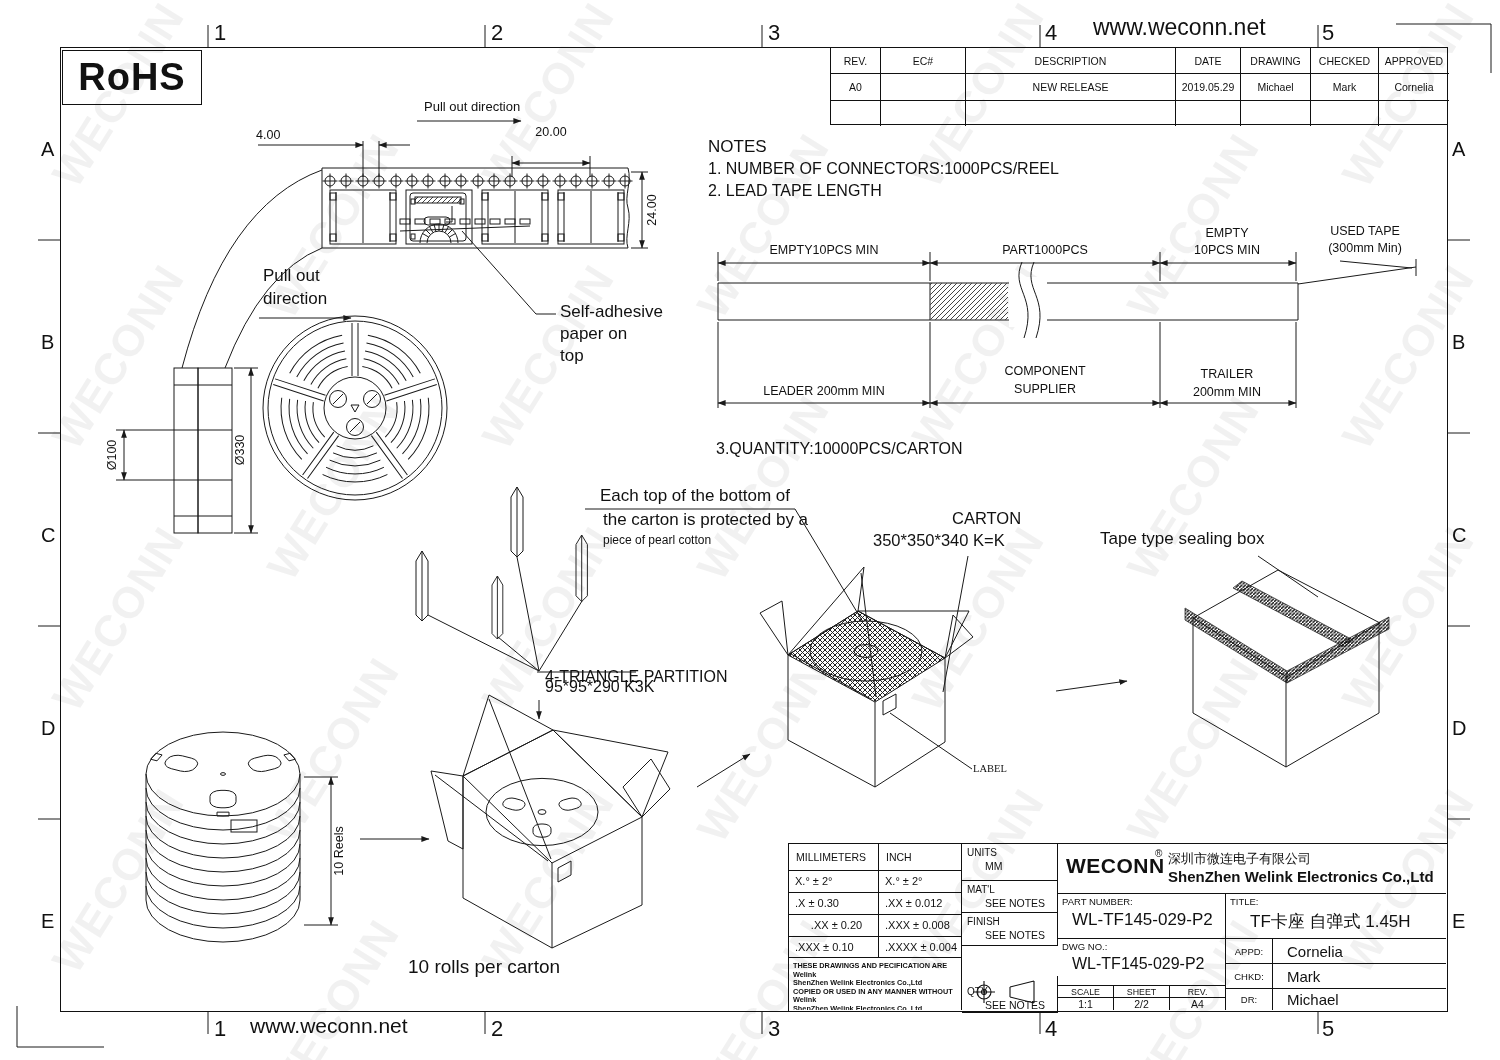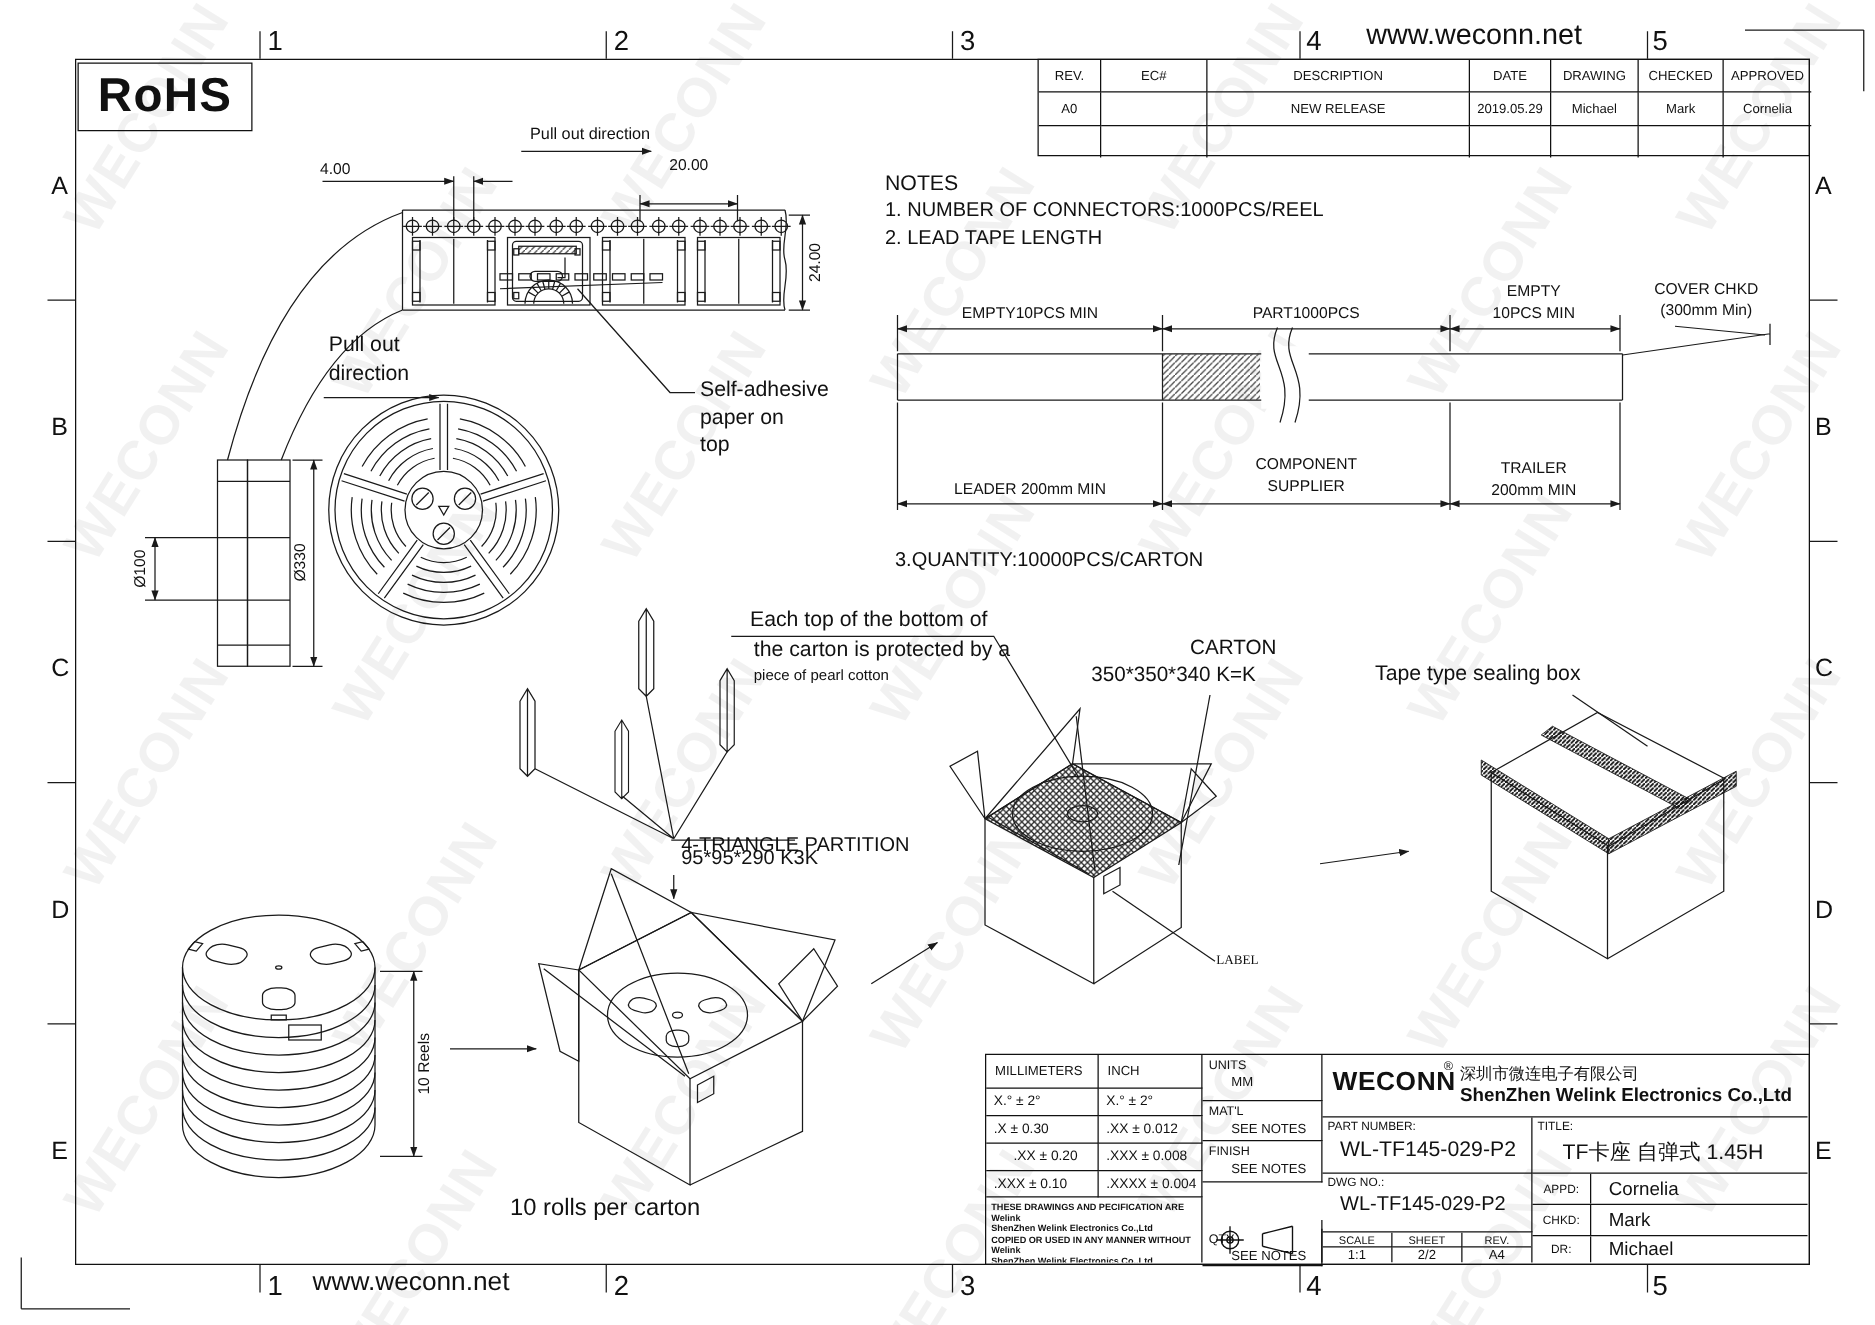--- a/index.html
+++ b/index.html
@@ -407,21 +407,21 @@
 
   <div class="lbl" style="left:424px;top:99px;font-size:13px;">Pull out direction</div>
   <div class="lbl" style="left:256px;top:128px;font-size:12.5px;">4.00</div>
   <div class="lbl ctr" style="left:521px;top:125px;width:60px;font-size:12.5px;">20.00</div>
   <div class="vlabel" style="left:652px;top:210px;font-size:12.5px;">24.00</div>
 
   <div class="lbl ctr" style="left:744px;top:243px;width:160px;font-size:12.5px;">EMPTY10PCS MIN</div>
   <div class="lbl ctr" style="left:965px;top:243px;width:160px;font-size:12.5px;">PART1000PCS</div>
   <div class="lbl ctr" style="left:1187px;top:226px;width:80px;font-size:12.5px;">EMPTY</div>
   <div class="lbl ctr" style="left:1187px;top:243px;width:80px;font-size:12.5px;">10PCS MIN</div>
-  <div class="lbl ctr" style="left:1303px;top:224px;width:124px;font-size:12.5px;">COVER CHKD</div>
+  <div class="lbl ctr" style="left:1303px;top:224px;width:124px;font-size:12.5px;">USED TAPE</div>
   <div class="lbl ctr" style="left:1303px;top:241px;width:124px;font-size:12.5px;">(300mm Min)</div>
   <div class="lbl ctr" style="left:744px;top:384px;width:160px;font-size:12.5px;">LEADER 200mm MIN</div>
   <div class="lbl ctr" style="left:965px;top:364px;width:160px;font-size:12.5px;">COMPONENT</div>
   <div class="lbl ctr" style="left:965px;top:382px;width:160px;font-size:12.5px;">SUPPLIER</div>
   <div class="lbl ctr" style="left:1187px;top:367px;width:80px;font-size:12.5px;">TRAILER</div>
   <div class="lbl ctr" style="left:1187px;top:385px;width:80px;font-size:12.5px;">200mm MIN</div>
 
   <div class="lbl" style="left:263px;top:266px;font-size:17px;">Pull out</div>
   <div class="lbl" style="left:263px;top:289px;font-size:17px;">direction</div>
   <div class="lbl" style="left:560px;top:302px;font-size:17px;">Self-adhesive</div>

